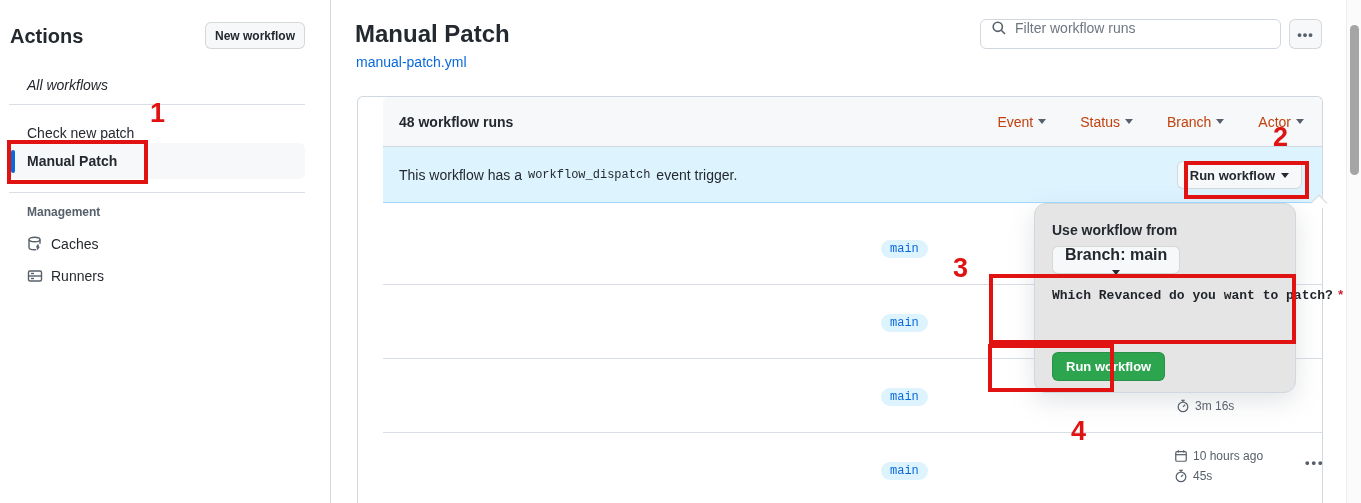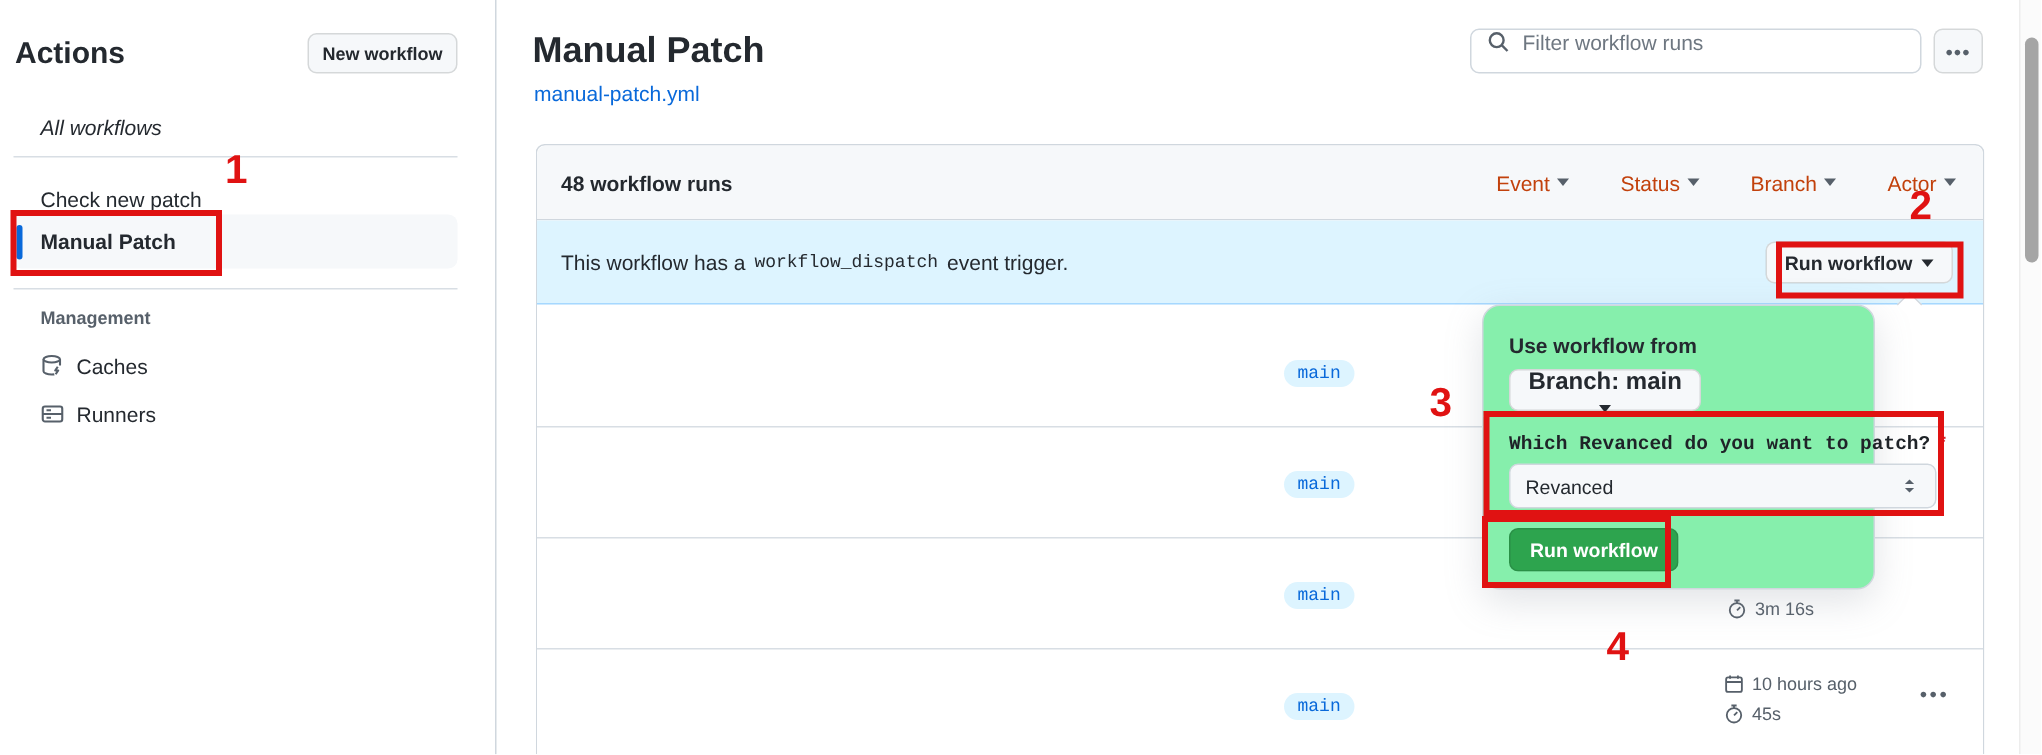--- a/index.html
+++ b/index.html
@@ -25,40 +25,40 @@
 
   
   .page-title { position:absolute; left:355px; top:20px; font-size:24px; font-weight:600; }
   .file-link { position:absolute; left:356px; top:54px; font-size:14px; color:#0969da; text-decoration:none; cursor:pointer; }
   .filter-box { position:absolute; left:980px; top:19px; width:301px; height:30px; border:1px solid #d0d7de; border-radius:6px; background:#fff; display:flex; align-items:flex-start; padding:0 10px; gap:8px; }
   .filter-box input { border:none; outline:none; width:100%; font-size:14px; color:#24292f; background:transparent; font-family:"Liberation Sans",sans-serif; }
   .filter-box input::placeholder { color:#6e7781; }
   .more-btn { position:absolute; left:1289px; top:19px; width:33px; height:30px; font-size:13px; letter-spacing:1px; color:#57606a; font-weight:700; }
 
   
-  .runs-panel { position:absolute; left:357px; top:96px; width:966px; height:407px; border:1px solid #d0d7de; border-bottom:none; border-radius:6px 6px 0 0; background:#fff; }
+  .runs-panel { position:absolute; left:357px; top:96px; width:966px; height:407px; border:1px solid #d0d7de; border-bottom:none; border-radius:6px 6px 0 0; background:#fff;padding-left:25px; }
   .runs-header { position:relative; height:50px; background:#f6f8fa; border-bottom:1px solid #d0d7de; border-radius:6px 6px 0 0; display:flex; align-items:center; }
   .runs-count { margin-left:16px; font-size:14px; font-weight:600; }
   .runs-filters { margin-left:auto; margin-right:18px; display:flex; gap:34px; }
   .filter-dd { display:flex; align-items:center; gap:5px; font-size:14px; color:#c2410c; cursor:pointer; }
   .caret { width:0; height:0; border-left:4px solid transparent; border-right:4px solid transparent; border-top:5px solid #57606a; display:inline-block; }
   .caret.dark { border-top-color:#24292f; }
 
   .banner { position:relative; height:56px; background:#ddf4ff; border-bottom:1px solid rgba(84,174,255,0.4); display:flex; align-items:center; padding:0 16px; font-size:14px; }
   .banner code { font-family:"Liberation Mono","DejaVu Sans Mono",monospace; font-size:12px; margin:0 6px; }
   .run-workflow-dd { position:absolute; right:20px; top:14px; height:28px; padding:0 12px; gap:6px; font-size:13px; }
 
   .run-row { position:relative; border-bottom:1px solid #d8dee4; }
   .run-row:last-child { border-bottom:none; }
   .branch-badge { position:absolute; left:498px; display:inline-block; padding:2px 9px; background:#ddf4ff; color:#0969da; font-family:"Liberation Mono","DejaVu Sans Mono",monospace; font-size:12px; border-radius:2em; cursor:pointer; }
   .meta { position:absolute; display:flex; align-items:center; gap:5px; font-size:12px; color:#57606a; }
   .row-kebab { position:absolute; font-size:13px; letter-spacing:2px; font-weight:700; color:#57606a; cursor:pointer; }
 
   
-  .popup { position:absolute; left:988px; top:203px; width:262px; height:190px; background:#86efac; border:1px solid #d0d7de; border-radius:12px; box-shadow:0 8px 24px rgba(140,149,159,0.25); z-index:20; }
+  .popup { position:absolute; left:1034px; top:203px; width:262px; height:190px; background:#e5e5e5; border:1px solid #d0d7de; border-radius:12px; box-shadow:0 8px 24px rgba(140,149,159,0.25); z-index:20; }
   .popup-caret { position:absolute; left:278px; top:-7px; width:12px; height:12px; background:#fff; border-left:1px solid #d0d7de; border-top:1px solid #d0d7de; transform:rotate(45deg); }
   .popup-title { position:absolute; left:17px; top:18px; font-size:14px; font-weight:600; }
   .branch-btn { position:absolute; left:17px; top:42px; height:28px; padding:0 12px; gap:6px; font-size:16px;flex-direction:column; }
   .popup-divider { position:absolute; left:0; top:73px; width:100%; height:1px; background:#d8dee4; }
   .popup-question { position:absolute; left:17px; top:84px; font-family:"Liberation Mono","DejaVu Sans Mono",monospace; font-size:13px; font-weight:700; color:#1f2328; white-space:nowrap; }
   .required { color:#cf222e; margin-left:4px; }
   .popup-select { position:absolute; left:17px; top:105px; width:285px; height:30px; background:#f6f8fa; border:1px solid #d0d7de; border-radius:6px; display:flex; align-items:center; padding:0 10px; font-size:13px; cursor:pointer; }
   .popup-select .updown { margin-left:auto; }
   .green-btn { position:absolute; left:17px; top:148px; height:29px; padding:0 13px; background:#2da44e; color:#fff; font-size:13px; font-weight:600; border:1px solid rgba(27,31,36,0.15); border-radius:6px; display:inline-flex; align-items:center; cursor:pointer; }
 
@@ -219,28 +219,20 @@
     <div class="popup-caret"></div>
     <div class="popup-title">Use workflow from</div>
     <button class="btn branch-btn">
       <span>Branch: main</span>
       <span class="caret dark"></span>
     </button>
     <div class="popup-divider"></div>
     <div class="popup-question">
       <span>Which Revanced do you want to patch?</span><span class="required">*</span>
     </div>
-    <div class="popup-select">
-      <span>Revanced</span>
-      <span class="updown" style="display:inline-flex;">
-        <svg width="14" height="14" viewBox="0 0 16 16" fill="#57606a">
-          <path d="M4.5 6.5 8 3l3.5 3.5h-7zM4.5 9.5 8 13l3.5-3.5h-7z"></path>
-        </svg>
-      </span>
-    </div>
     <button class="green-btn">Run workflow</button>
   </div>
 
   <div class="red-box" style="left:7px; top:140px; width:141px; height:44px;"></div>
   <div class="red-box" style="left:1184px; top:161px; width:125px; height:38px;"></div>
   <div class="red-box" style="left:989px; top:274px; width:307px; height:70px;"></div>
   <div class="red-box" style="left:988px; top:344px; width:126px; height:48px;"></div>
 
   <div class="red-num" style="left:150px; top:98px;">1</div>
   <div class="red-num" style="left:1273px; top:122px;">2</div>

